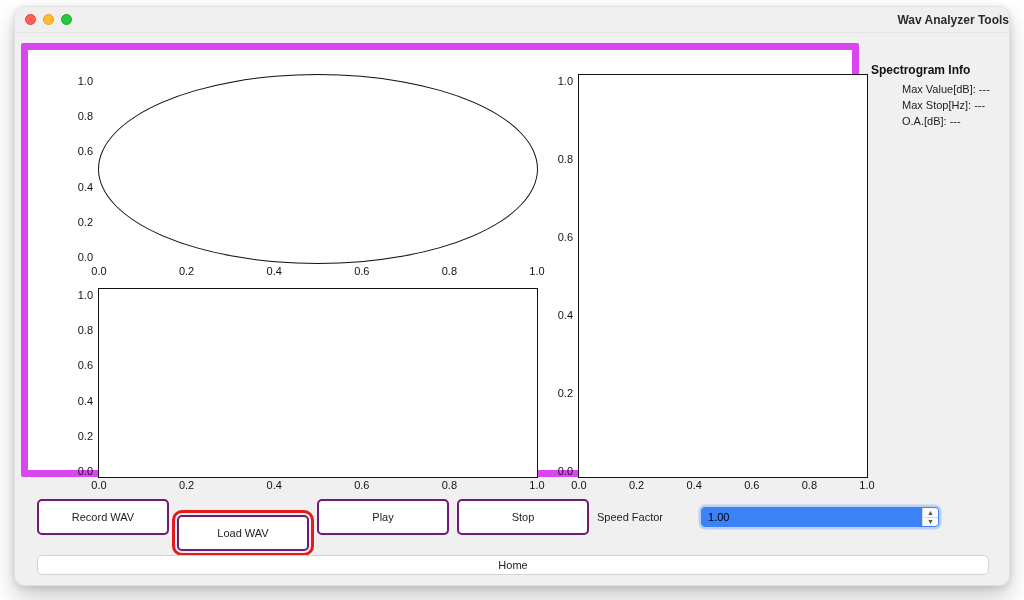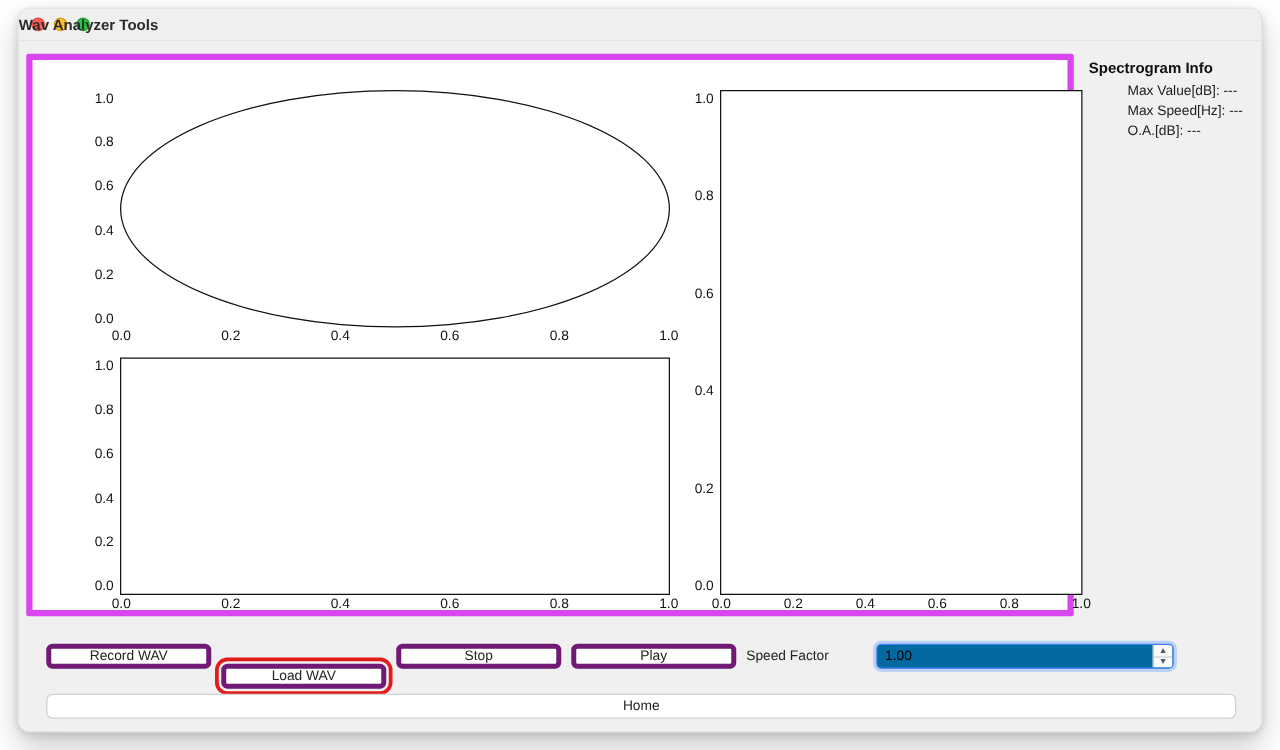--- a/index.html
+++ b/index.html
@@ -37,42 +37,42 @@
   .traffic { display: flex; gap: 7px; align-items: center; }
   .tl {
     width: 11px; height: 11px; border-radius: 50%;
   }
   .tl.red { background: #ff5f57; border: 0.5px solid #e0443e; }
   .tl.yellow { background: #febc2e; border: 0.5px solid #dfa023; }
   .tl.green { background: #28c840; border: 0.5px solid #1fa62f; }
   .win-title {
     position: absolute;
     left:0; right:0;
-    text-align: left;
+    text-align: right;
     font-size: 12px;
     font-weight: 600;
     color: #2b2b2b;
     pointer-events: none;
   }
   .client {
     position: absolute;
     top: 26px; left:0; right:0; bottom:0;
     background: #f0f0f0;
     display: flex;
     flex-direction: column;
   }
   .main-row {
     flex: 1 1 auto;
     display: flex;
     padding: 10px 6px 0 6px;
     gap: 6px;
   }
   .canvas-panel {
     background: #ffffff;
-    border: 5px solid #d946ef;
+    border: 7px solid #d946ef;
     border-radius: 2px;
     position: relative;
     flex: 1 1 auto;
     padding: 0;
   }
   .canvas-grid {
     position: absolute;
     left: 30px; 
     right: 10px;
     top: 6px;
@@ -113,33 +113,34 @@
     width: 138px;
     flex: 0 0 138px;
     padding: 4px 6px;
     font-size: 11px;
   }
   .side-panel h4 {
     font-size: 12px;
     font-weight: 700;
     margin-bottom: 6px;
     color: #111;
+    margin-top: 16px;
   }
   .side-panel .row { margin-bottom: 4px; color:#222; white-space: nowrap; padding-left: 31px; }
   .controls {
     padding: 6px 22px 4px 22px;
     display: flex;
     align-items: center;
     gap: 8px;
   }
   .btn {
     flex: 0 0 132px;
-    height: 20px;
+    height: 36px;
     background: #ffffff;
-    border: 4px solid #701a75;
+    border: 2px solid #701a75;
     border-radius: 5px;
     font-size: 11px;
     color: #222;
     display: flex;
     align-items: center;
     justify-content: center;
     cursor: pointer;
     box-shadow: 0 0.5px 0 rgba(0,0,0,0.05);
   }
   .btn.highlight {
@@ -152,21 +153,21 @@
     font-size: 11px;
     color: #222;
     margin-right: 30px;
   }
   .spin-wrap {
     flex: 0 0 238px;
     height: 20px;
     display: flex;
     border: 1px solid #3b82f6;
     border-radius: 4px;
-    background: #0369a1;
+    background: #3b82f6;
     overflow: hidden;
     box-shadow: 0 0 0 2.5px rgba(78,140,255,0.32);
   }
   .spin-wrap input {
     flex: 1 1 auto;
     border: none;
     outline: none;
     padding: 0 6px;
     font-size: 11px;
     background: transparent;
@@ -277,31 +278,31 @@
               <span style="left:100%">1.0</span>
             </div>
           </div>
 
         </div>
       </div>
 
       <div class="side-panel">
         <h4>Spectrogram Info</h4>
         <div class="row">Max Value[dB]: ---</div>
-        <div class="row">Max Speed[Hz]: ---</div>
+        <div class="row">Max Stop[Hz]: ---</div>
         <div class="row">O.A.[dB]: ---</div>
       </div>
 
     </div>
 
     <div class="controls">
       <div class="btn">Record WAV</div>
       <div class="btn highlight">Load WAV</div>
+      <div class="btn">Play</div>
       <div class="btn">Stop</div>
-      <div class="btn">Play</div>
       <div class="lbl-speed">Speed Factor</div>
       <div class="spin-wrap">
         <input type="text" value="1.00" style="">
         <div class="spin-btns">
           <div>▲</div>
           <div>▼</div>
         </div>
       </div>
     </div>
 

